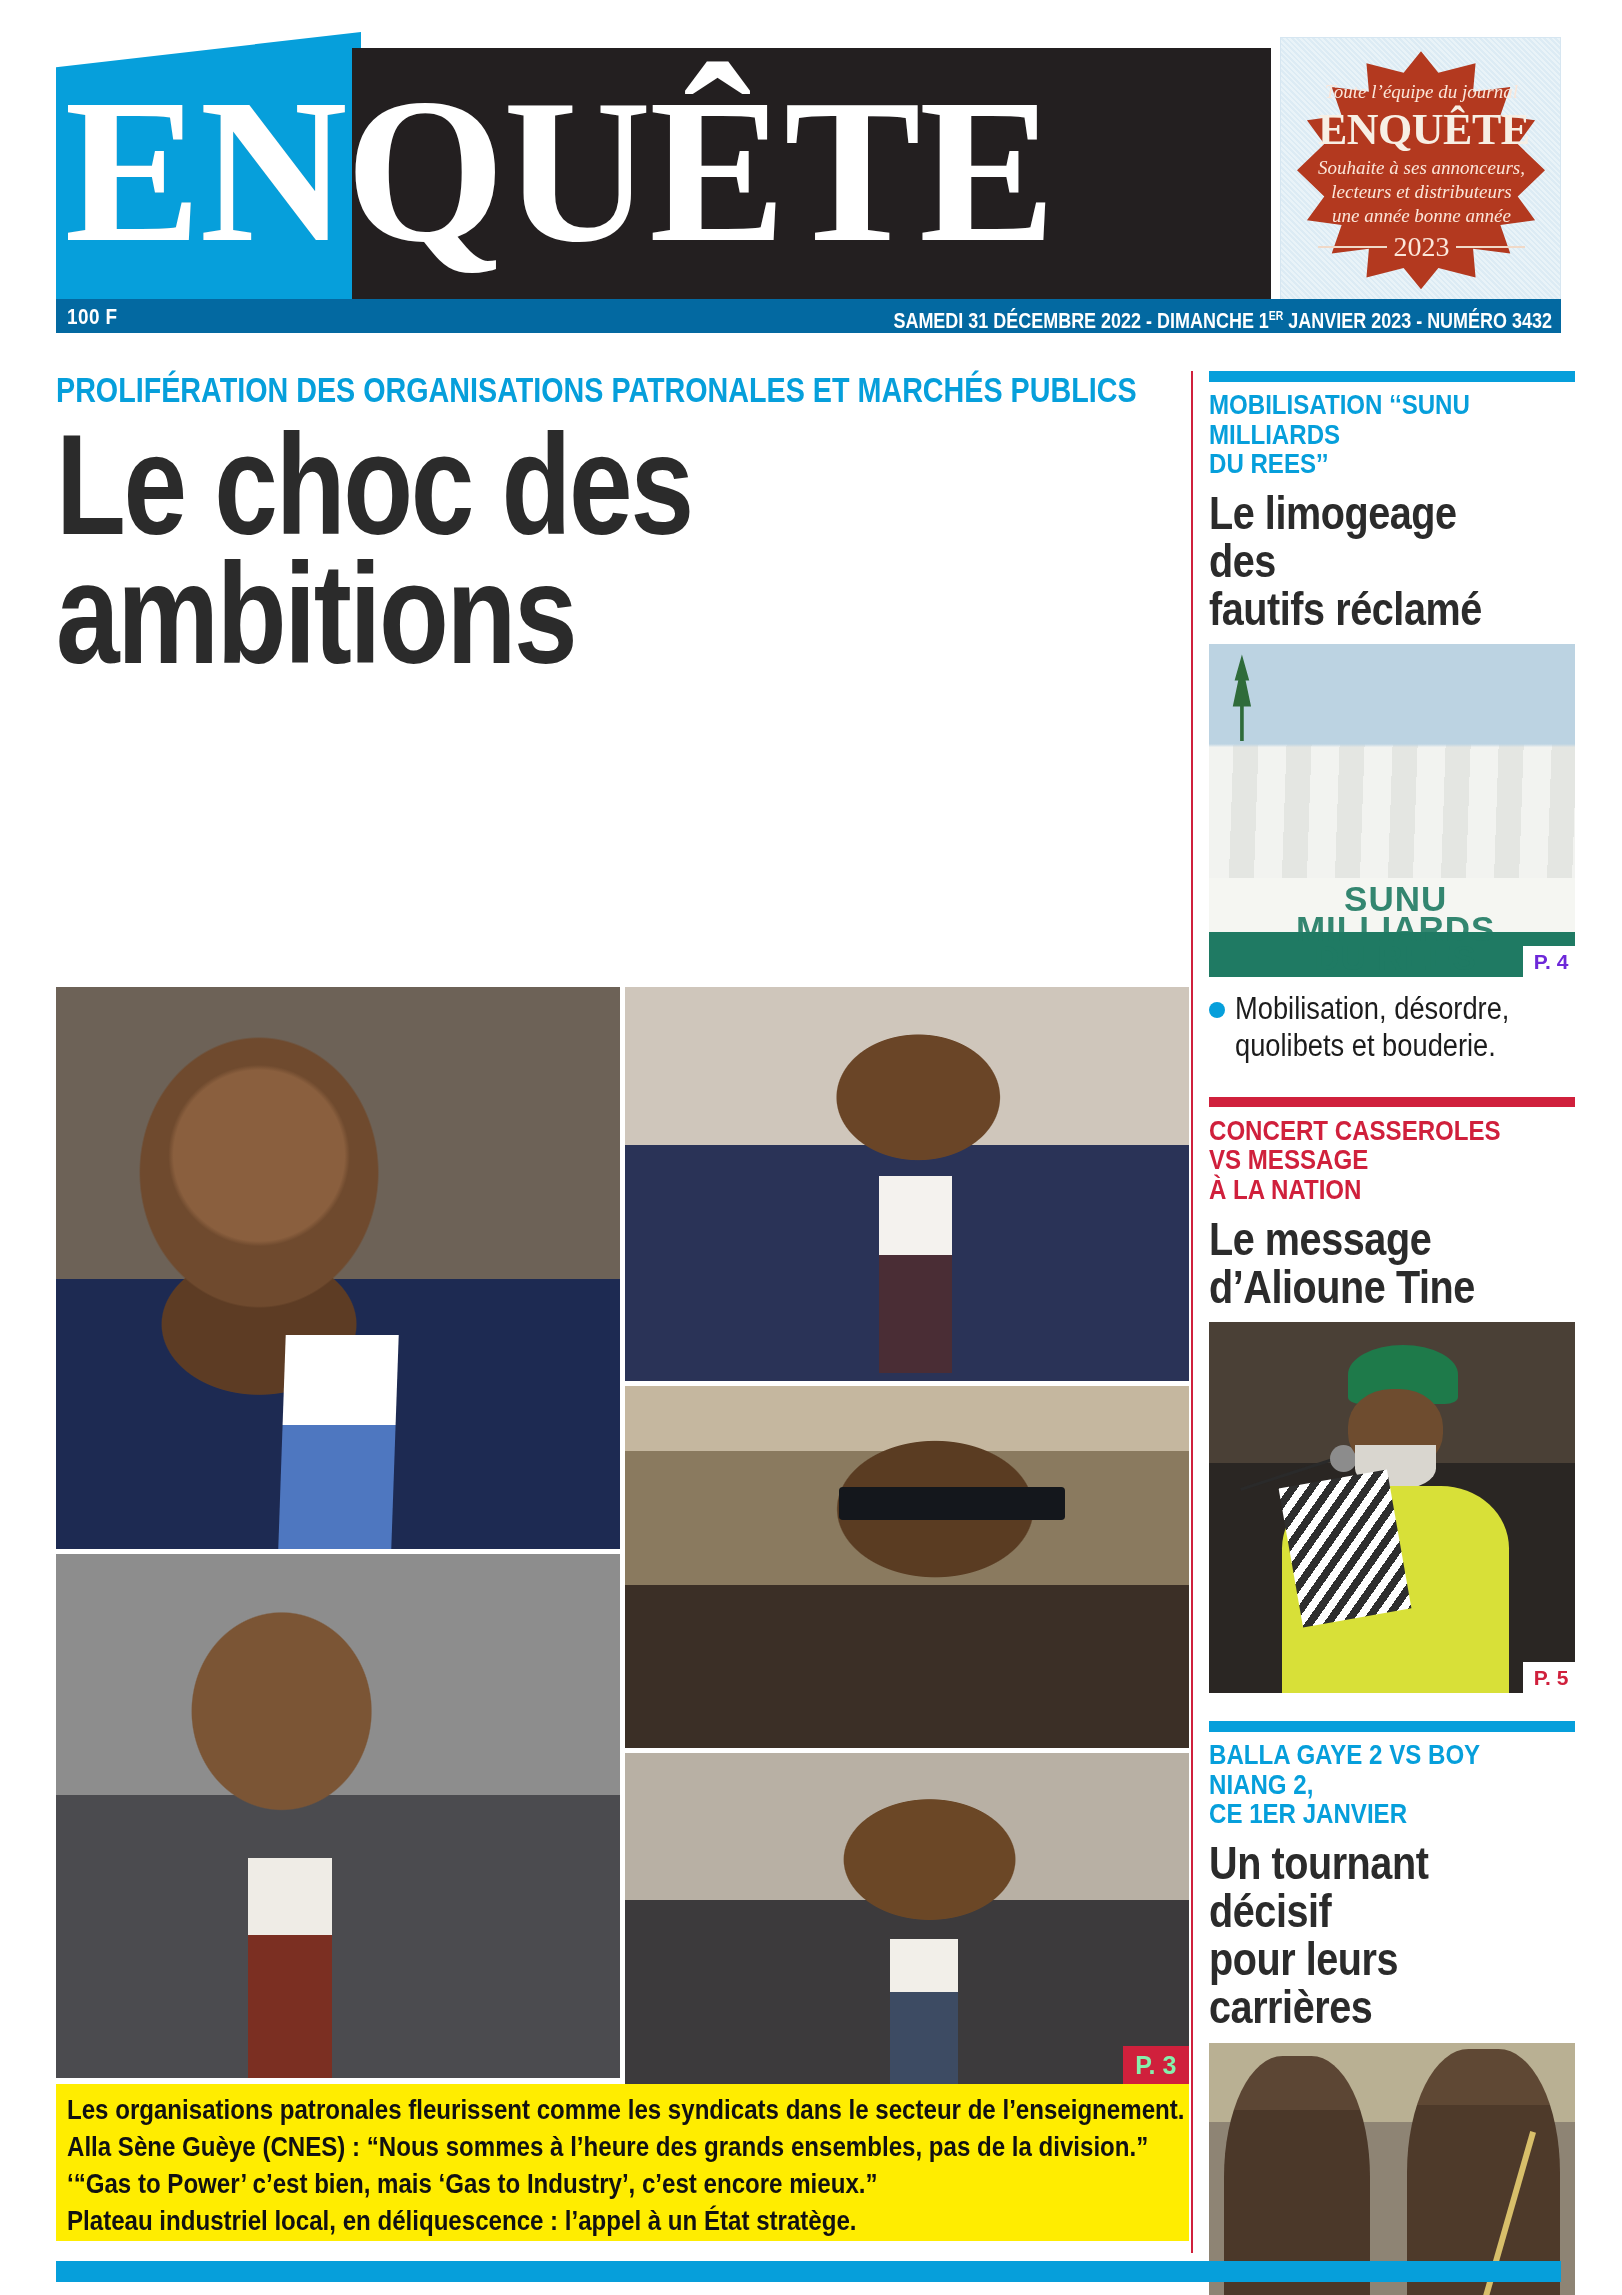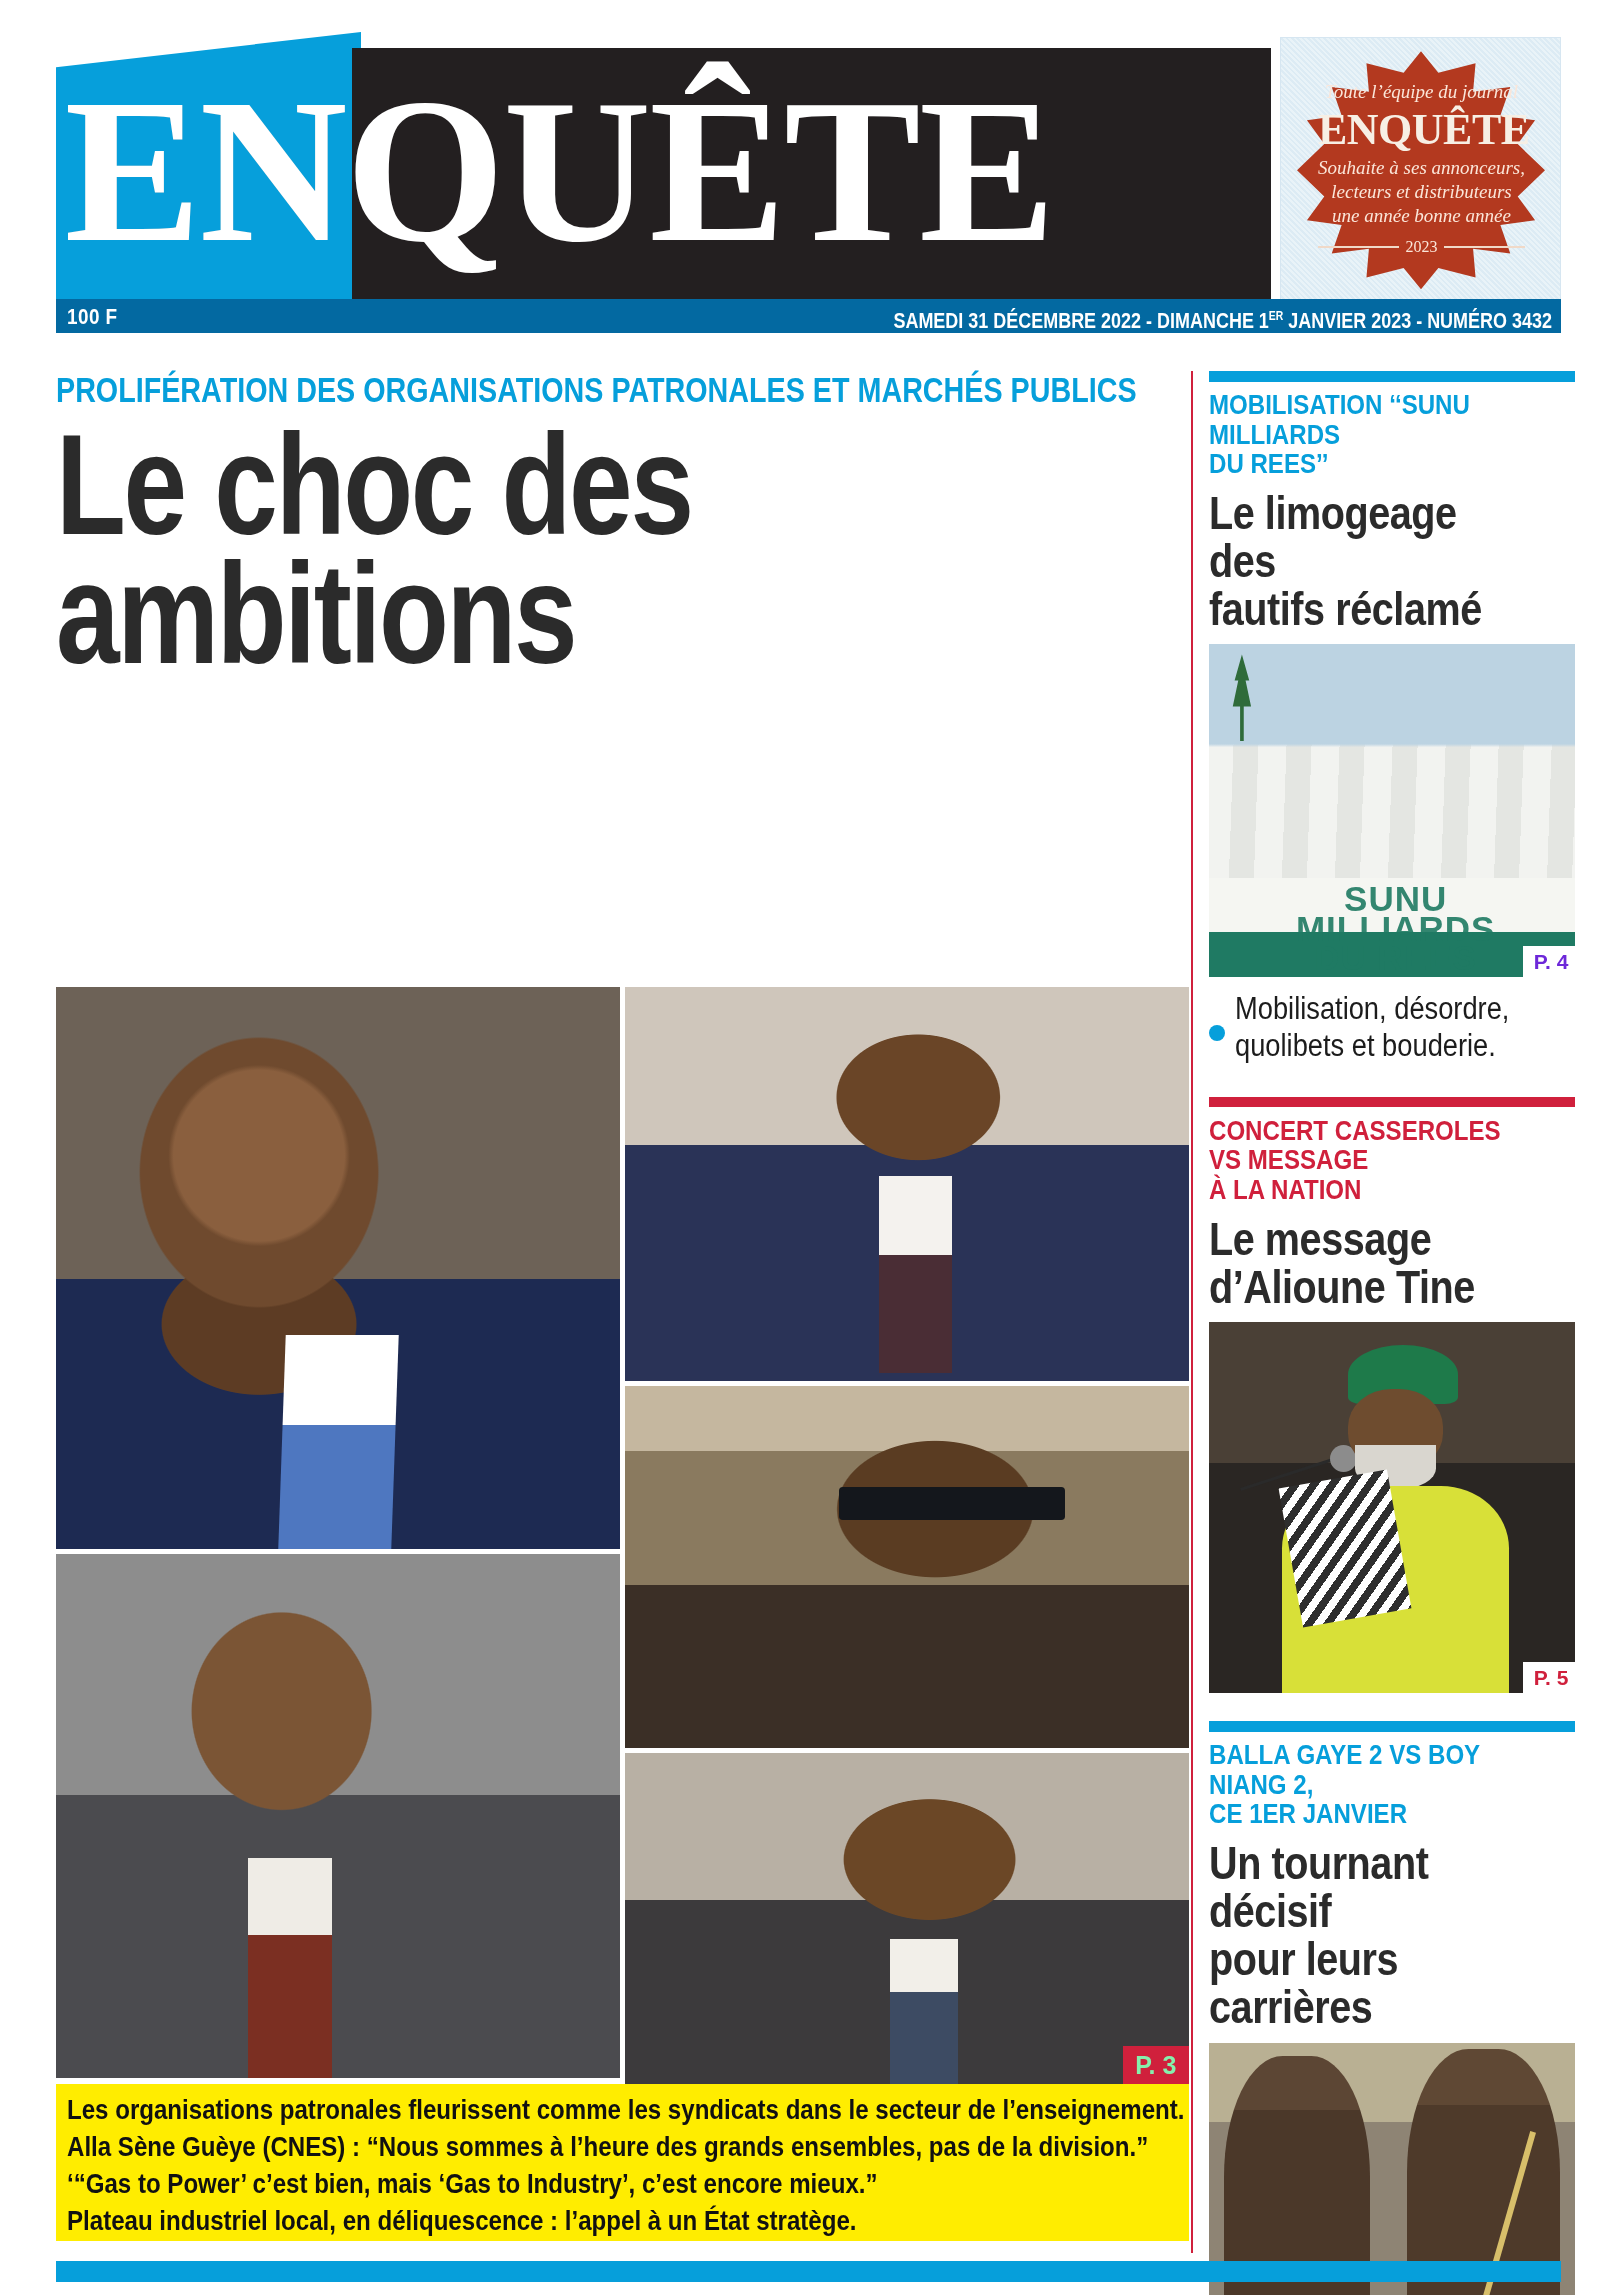--- a/index.html
+++ b/index.html
@@ -66,21 +66,21 @@
   }
   .greet-l1{font-size:19px;line-height:21px;}
   .greet-brand{
     font-family:"Liberation Serif", serif;
     font-style:normal;font-weight:700;font-size:44px;line-height:46px;
     letter-spacing:-0.5px;color:#f7efe4;margin:1.9px 0 1px;
   }
   .greet-l3{font-size:19px;line-height:24px;}
   .greet-year{
     margin-top:3.8px;font-style:normal;font-family:"Liberation Serif",serif;
-    font-size:16px;line-height:24px;display:flex;align-items:center;gap:6.7px;justify-content:center;
+    font-size:28px;line-height:24px;display:flex;align-items:center;gap:6.7px;justify-content:center;
   }
   .greet-year .rule{display:block;height:1.4px;background:#f0d9c8;flex:1;}
 
   
   .datestrip{
     position:absolute;left:56px;top:299px;width:1505px;height:34px;background:#0369a1;
   }
   .price{
     position:absolute;left:10.5px;top:4.8px;
     color:#fff;font-weight:700;font-size:22px;line-height:25px;
@@ -196,21 +196,21 @@
   }
   .sphoto{position:relative;margin-top:11.4px;width:366px;overflow:hidden;background:#cfd6dc;}
   .sbadge{
     position:absolute;right:0;bottom:0;background:#fff;padding:3.8px 6.7px 4.8px 10.5px;
     font-family:"Liberation Sans Narrow","Liberation Sans",sans-serif;
     font-weight:700;font-size:21px;line-height:23px;
   }
   .sbadge.cyan{color:#6d28d9;}
   .sbadge.red{color:#d0203c;}
   .bullet-line{
-    margin-top:12.4px;display:flex;align-items:center;gap:9.5px;
+    margin-top:12.4px;display:flex;align-items:flex-start;gap:9.5px;
   }
   .dot{flex:0 0 auto;width:16px;height:16px;border-radius:50%;background:#069fdb;margin-top:12.4px;}
   .bullet-text{
     color:#1c1c1c;font-weight:400;
     font-family:"Liberation Sans Narrow","Liberation Sans",sans-serif;
     font-size:31px;line-height:37px;
     transform:scaleX(.88);transform-origin:left top;white-space:pre-line;
   }
 
   

